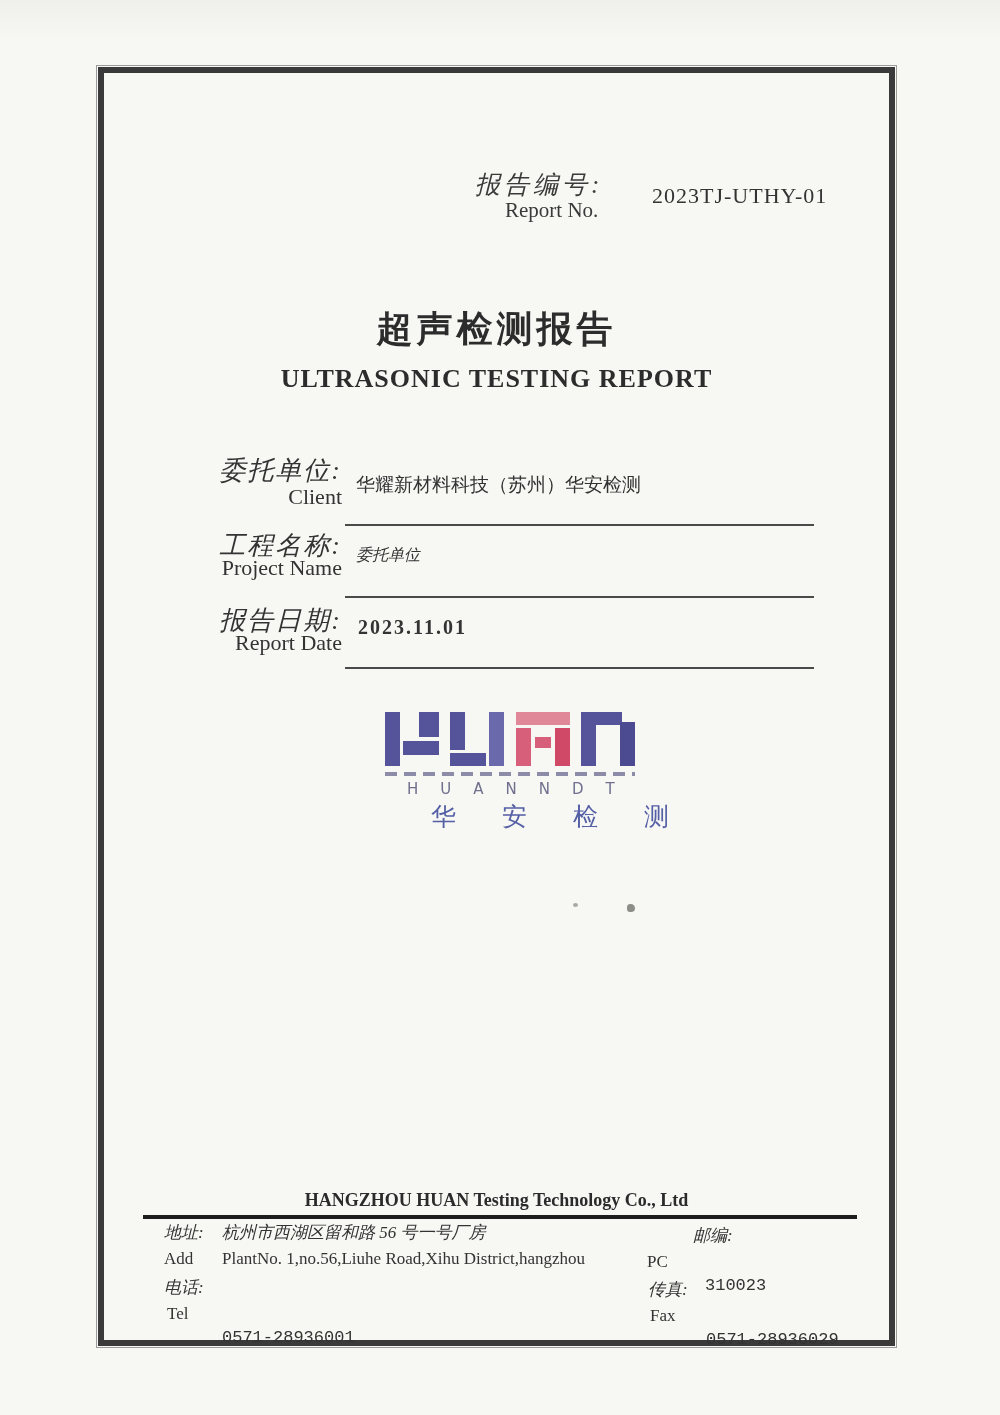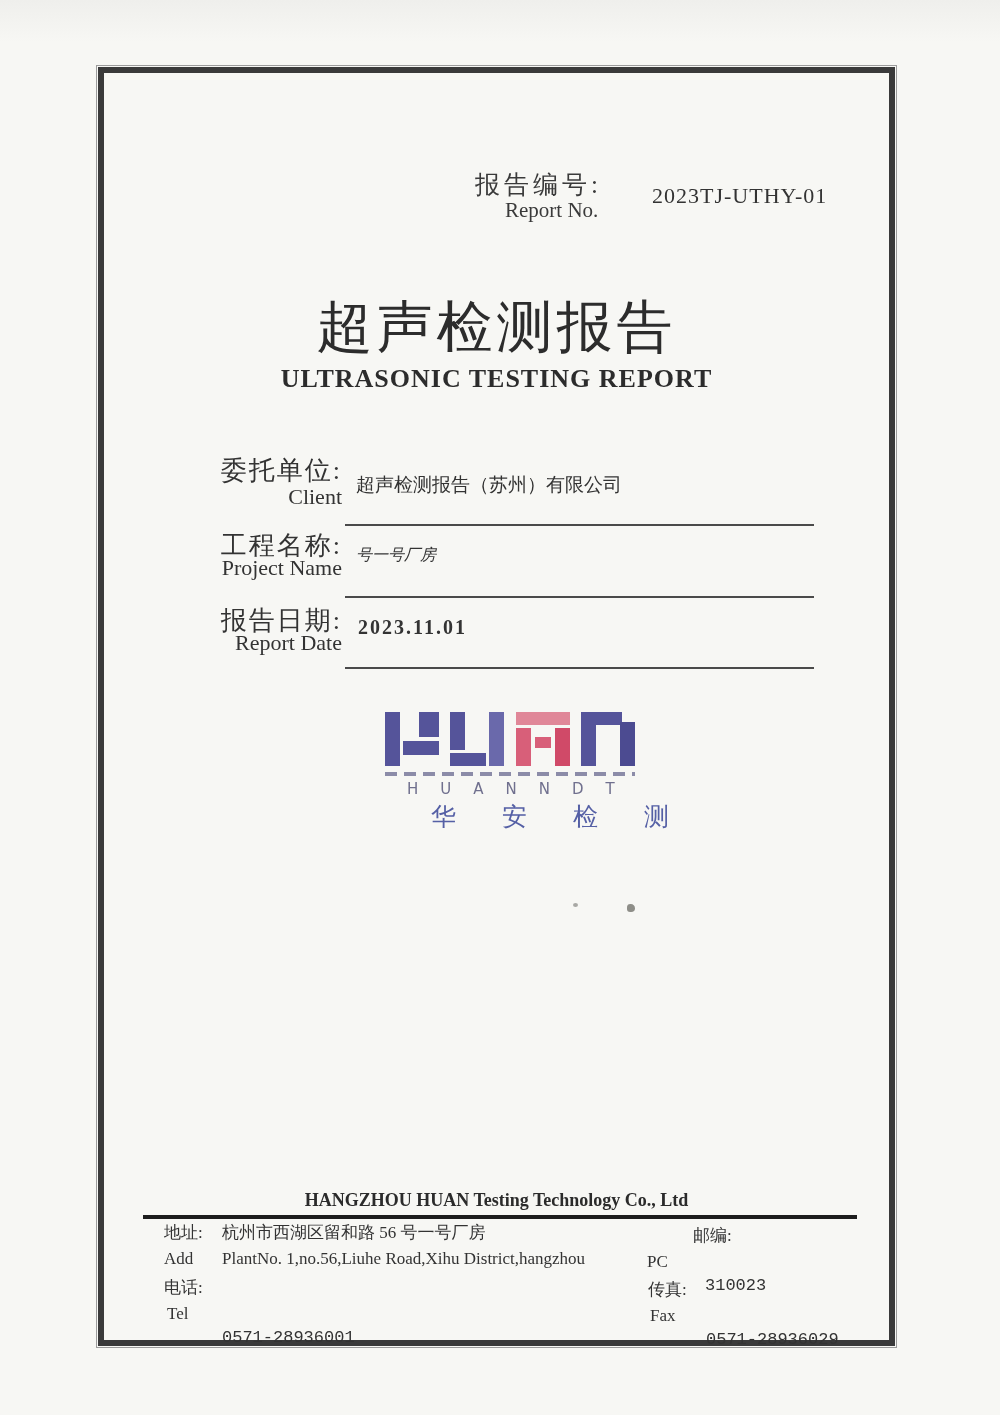--- a/index.html
+++ b/index.html
@@ -17,31 +17,31 @@
   }
   .frame{
     position:absolute;
     left:98px;top:67px;width:785px;height:1267px;
     border:6px solid #3a3a3a;
     outline:1px solid #9b9b9b;
     outline-offset:1px;
     box-sizing:content-box;
   }
   .abs{position:absolute;white-space:nowrap;}
-  .cjk-kai{}
+  .cjk-kai{font-style:italic;}
   .serif{font-family:"Liberation Serif", serif;}
   .sans{font-family:Liberation Mono, monospace;margin-top:41px;}
 
   
   .repno-cn{left:371px;top:95px;font-size:25px;letter-spacing:4px;color:#3a3a3a;}
   .repno-en{left:401px;top:125px;font-size:21px;color:#3a3a3a;}
   .repno-val{left:504px;top:110px;font-size:22px;letter-spacing:1px;color:#333;margin-left:44px;}
 
   
-  .title-cn{left:0;top:217px;width:100%;text-align:center;font-family:"DejaVu Sans", sans-serif;font-weight:normal;font-size:56px;letter-spacing:4px;color:#2c2c2c;}
+  .title-cn{left:0;top:232px;width:100%;text-align:center;font-family:"DejaVu Sans", sans-serif;font-weight:bold;font-size:36px;letter-spacing:4px;color:#2c2c2c;}
   .title-en{left:0;top:291px;width:100%;text-align:center;font-weight:bold;font-size:26px;letter-spacing:1px;color:#2c2c2c;}
 
   
   .flabel-cn{font-size:26px;letter-spacing:2px;color:#333;text-align:right;width:160px;left:78px;}
   .flabel-en{font-size:22px;color:#333;text-align:right;width:160px;left:78px;}
   .fvalue{color:#333;}
   .fline{height:0;border-bottom:2px solid #4a4a4a;left:241px;width:469px;}
   .r1-cn{top:380px;} .r1-en{top:411px;}
   .r2-cn{top:455px;} .r2-en{top:482px;}
   .r3-cn{top:530px;} .r3-en{top:557px;}
@@ -93,26 +93,26 @@
 
     <div class="abs repno-cn cjk-kai">报告编号:</div>
     <div class="abs repno-en serif">Report No.</div>
     <div class="abs repno-val serif">2023TJ-UTHY-01</div>
 
     <div class="abs title-cn">超声检测报告</div>
     <div class="abs title-en">ULTRASONIC TESTING REPORT</div>
 
     <div class="abs flabel-cn cjk-kai r1-cn">委托单位:</div>
     <div class="abs flabel-en r1-en">Client</div>
-    <div class="abs fvalue v1">超声检测报告（苏州）有限公司</div>
+    <div class="abs fvalue v1">华耀新材料科技（苏州）华安检测</div>
     <div class="abs fline l1"></div>
 
     <div class="abs flabel-cn cjk-kai r2-cn">工程名称:</div>
     <div class="abs flabel-en r2-en">Project Name</div>
-    <div class="abs fvalue v2">号一号厂房</div>
+    <div class="abs fvalue v2">委托单位</div>
     <div class="abs fline l2"></div>
 
     <div class="abs flabel-cn cjk-kai r3-cn">报告日期:</div>
     <div class="abs flabel-en r3-en">Report Date</div>
     <div class="abs fvalue v3">2023.11.01</div>
     <div class="abs fline l3"></div>
 
     <div class="abs logo">
       <div class="logo-letters">
         <svg width="54" height="54" viewBox="0 0 54 54">

